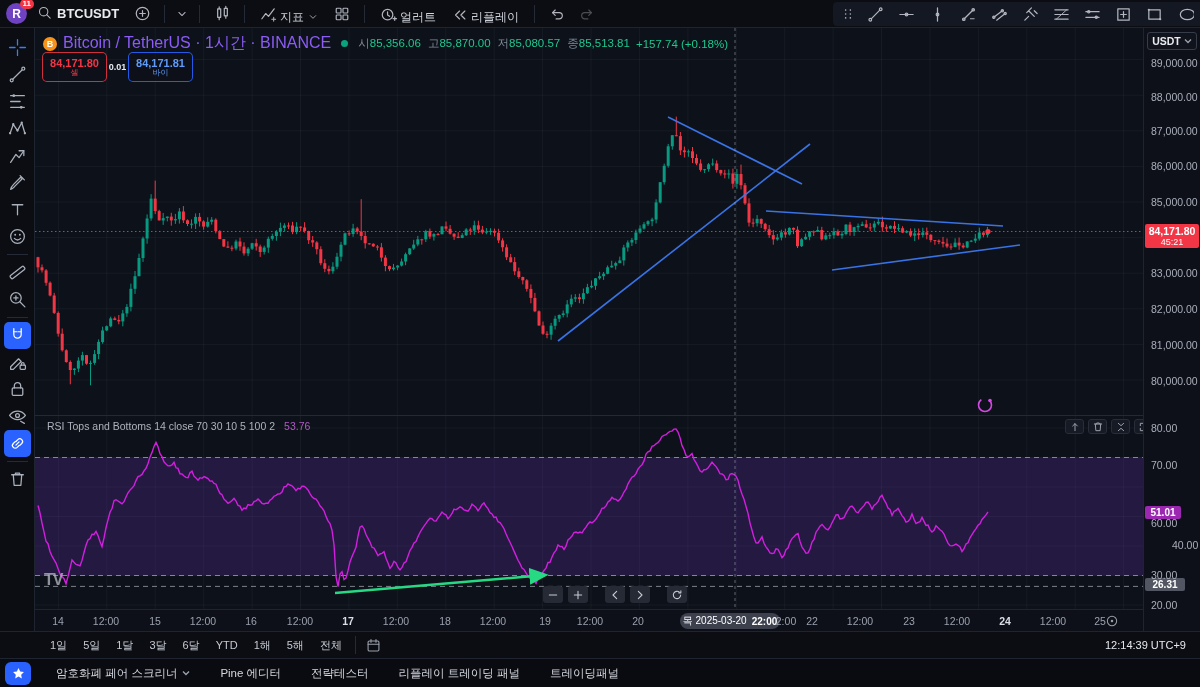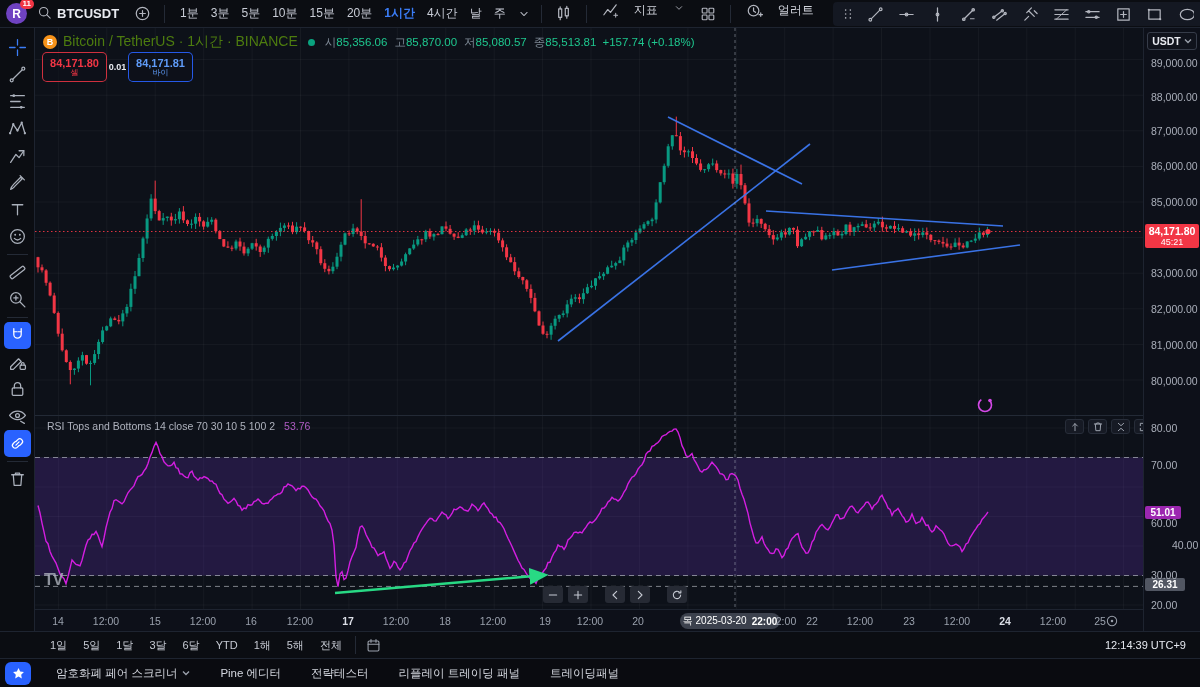--- a/index.html
+++ b/index.html
@@ -13,37 +13,37 @@
 .topbar{position:absolute;left:0;top:0;width:1200px;height:28px;background:#0b0d12;border-bottom:1px solid #1e2430;display:flex;align-items:center;padding:0 6px;z-index:30}
 .tb-left{display:flex;align-items:center;gap:4px;height:100%}
 .logo{position:relative;width:21px;height:21px;border-radius:50%;background:#6f42c1;color:#fff;font-weight:700;font-size:12px;display:flex;align-items:center;justify-content:center;flex:none}
 .logo .badge{position:absolute;top:-4px;right:-7px;background:#f23645;color:#fff;font-size:8px;font-weight:700;font-style:normal;border-radius:7px;padding:1px 3px;line-height:1}
 .symbtn{display:flex;align-items:center;gap:5px;color:#e8eaf0;font-weight:700;font-size:13px;padding:0 6px;height:24px;border-radius:4px}
 .symbtn .ic{width:15px;height:15px;color:#b2b5be}
 .iconbtn{width:26px;height:24px;display:flex;align-items:center;justify-content:center;color:#b2b5be;border-radius:4px;flex:none}
 .iconbtn.dim{opacity:.38}
 .tf{background:none;border:0;color:#c8ccd6;font-size:12px;padding:0 6px;height:24px;cursor:pointer;font-family:inherit;border-radius:4px}
 .tf.active{color:#3b7df7;font-weight:700}
-.toolbtn{display:flex;align-items:flex-start;gap:15px;color:#d1d4dc;font-size:12px;padding:0 6px;height:24px;border-radius:4px}
+.toolbtn{display:flex;align-items:flex-end;gap:3px;color:#d1d4dc;font-size:12px;padding:0 6px;height:24px;border-radius:4px}
 .toolbtn .ic{width:17px;height:17px;color:#b2b5be}
 .caret{width:8px;height:8px;stroke:#9aa0ab;fill:none;stroke-width:1.4}
 .tb-right{position:absolute;right:0;top:2px;height:24px;display:flex;align-items:center;gap:9px;padding:0 4px 0 8px;background:#141822;border-radius:4px 0 0 4px}
 .tb-right .iconbtn{width:22px}
 
 .sidebar{position:absolute;left:0;top:28px;width:35px;height:603px;background:#0b0d12;border-right:1px solid #1e2430;display:flex;flex-direction:column;align-items:center;padding-top:6px;z-index:20}
 .sbtn{width:27px;height:27px;display:flex;align-items:center;justify-content:center;color:#aab0bb;border-radius:5px;flex:none}
 .sbtn .ic{width:19px;height:19px;stroke-width:1.2}
 .sbtn.active{background:#2962ff;color:#fff}
 .sbtn.blue1{color:#3b7df7}
 .sdiv{width:21px;height:1px;background:#242a36;margin:4px 0;flex:none}
 
 .chart{position:absolute;left:35px;top:28px;width:1108px;height:581px;background:#0d1119;overflow:hidden}
 .legend{position:absolute;left:8px;top:5px;display:flex;align-items:center;gap:6px;font-size:12px;white-space:nowrap;z-index:5}
 .coin{width:14px;height:14px;border-radius:50%;background:#f7931a;color:#fff;font-size:9px;font-weight:700;display:flex;align-items:center;justify-content:center}
-.lt{color:#4d7c0f;font-size:14px}
+.lt{color:#8b5cf6;font-size:16px}
 .ldot{width:7px;height:7px;border-radius:50%;background:#0aa37f;margin:0 4px}
 .okv{display:flex;gap:7px;font-size:11.5px}
 .okv .k{color:#7f8a96}.okv .v{color:#1ec78e}
 .chg{color:#1ec78e;font-size:11.5px}
 .tradew{position:absolute;left:7px;top:24px;display:flex;align-items:center;z-index:5}
 .tbtn{width:65px;height:30px;border-radius:5px;display:flex;flex-direction:column;align-items:center;justify-content:center;background:rgba(13,16,25,.6)}
 .tbtn .p{font-size:11px;font-weight:700;line-height:1.1}.tbtn .l{font-size:8px;line-height:1.1}
 .sell{border:1px solid rgba(242,54,69,.85);color:#f23645}
 .buy{border:1px solid rgba(41,98,255,.9);color:#5f9bf8;margin-left:21px}
 .spread{width:21px;text-align:center;font-size:9px;font-weight:700;color:#e8eaf0;margin-left:0;position:absolute;left:65px;top:10px}
@@ -104,32 +104,20 @@
             </svg></span>
         <span>BTCUSDT</span>
       </div>
       <div class="iconbtn" id="ic-addsym">
           <svg class="ic" style="width:17px;height:17px" viewBox="0 0 18 18">
             <circle cx="9" cy="9" r="6.6"></circle>
             <path d="M9 6v6M6 9h6"></path>
           </svg>
         </div>
       <i class="sep"></i>
-      <div id="tf-list" style="display:flex;align-items:center">
-          <button class="tf">1분</button>
-          <button class="tf">3분</button>
-          <button class="tf">5분</button>
-          <button class="tf">10분</button>
-          <button class="tf">15분</button>
-          <button class="tf">20분</button>
-          <button class="tf active">1시간</button>
-          <button class="tf">4시간</button>
-          <button class="tf">날</button>
-          <button class="tf">주</button>
-        </div>
       <div class="iconbtn" id="ic-tfcaret" style="width:16px">
           <svg class="ic" style="width:14px;height:14px" viewBox="0 0 18 18">
             <path d="M5 7l4 4 4-4"></path>
           </svg>
         </div>
       <i class="sep"></i>
       <div class="iconbtn" id="ic-candles">
           <svg class="ic" style="width:17px;height:17px" viewBox="0 0 18 18">
             <path d="M5.5 2v2M5.5 13v2.5M12.5 1.5v2M12.5 11.5v2.5"></path>
             <rect x="3.9" y="4" width="3.2" height="9"></rect>

